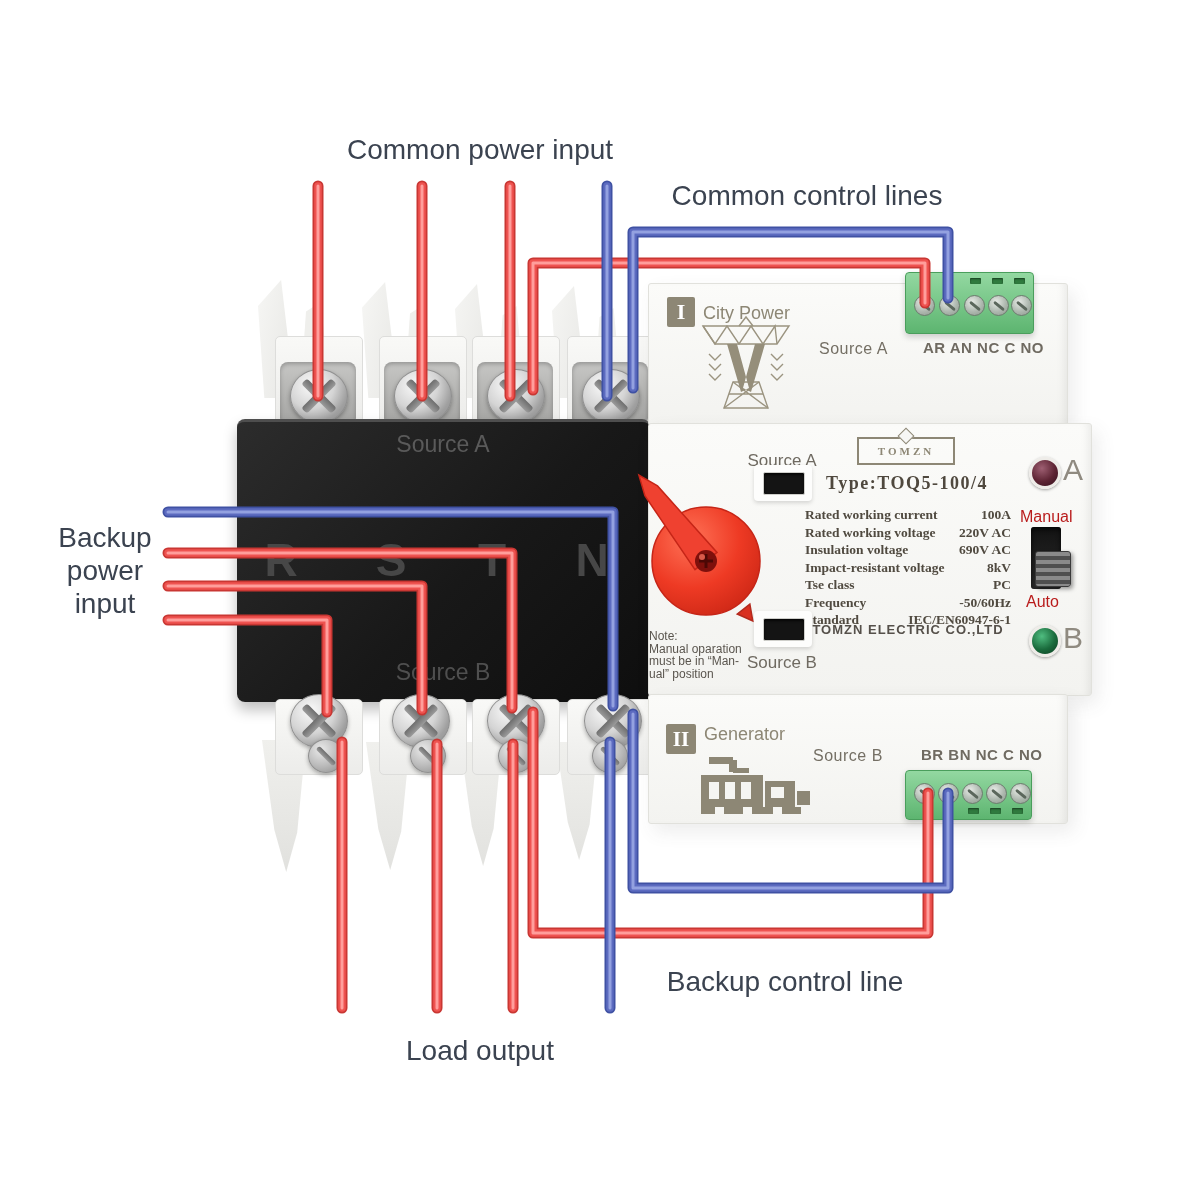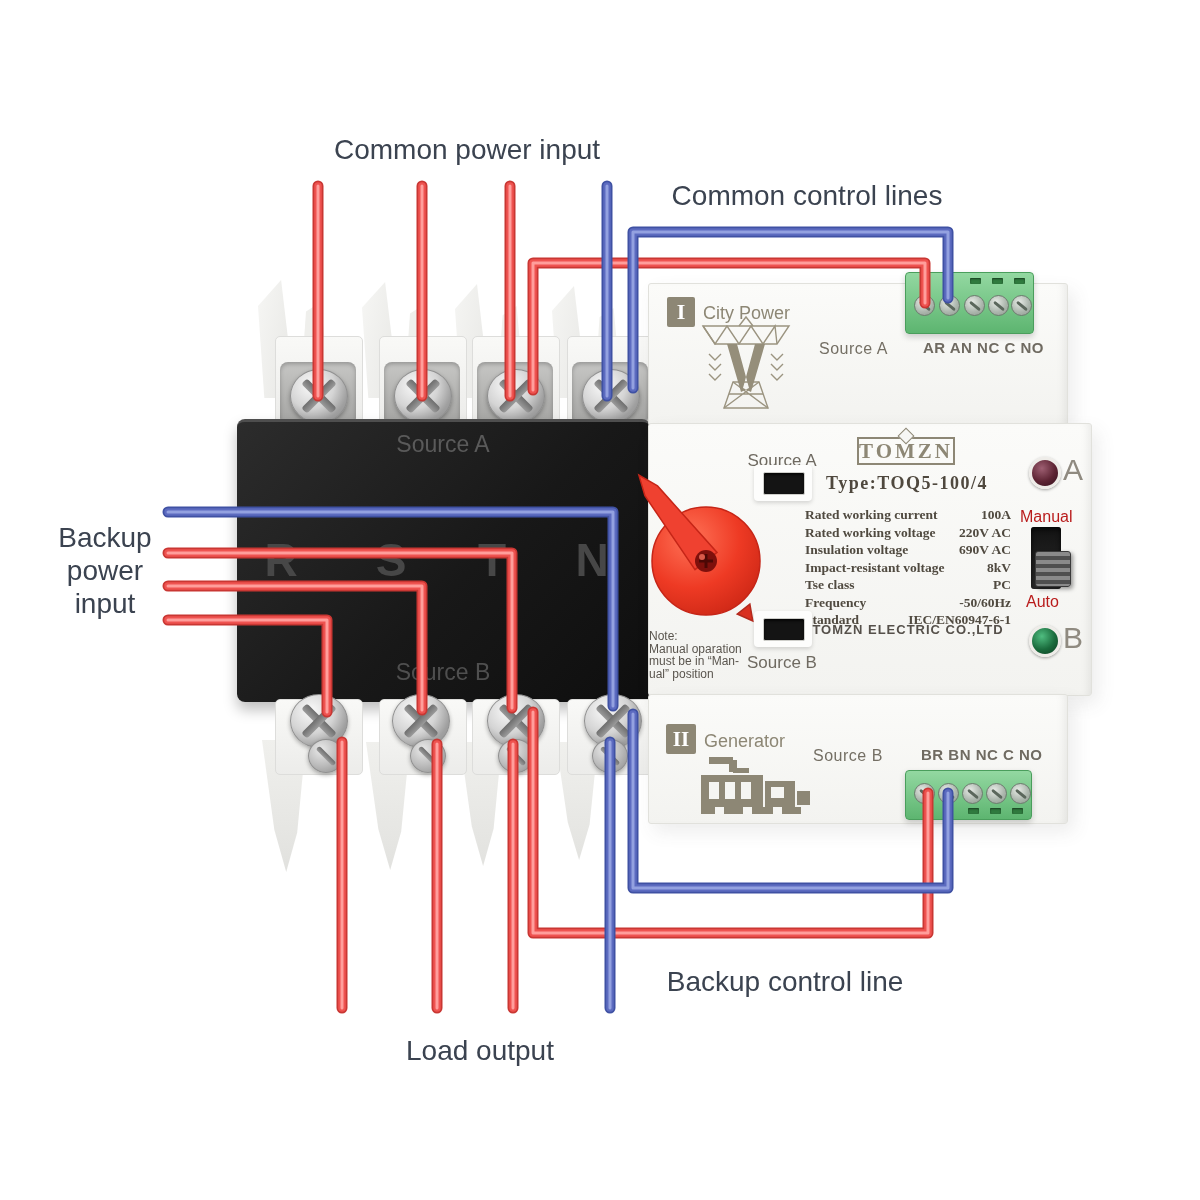--- a/index.html
+++ b/index.html
@@ -71,21 +71,21 @@
 
   .note{position:absolute;left:649px;top:630px;width:106px;font-size:12px;line-height:12.5px;
         color:#5a554e;}
   svg{display:block;}
 </style>
 </head>
 <body>
 
 <div id="stage">
 
-  <div class="ann" style="left:317px;top:133px;width:300px;">Common power input</div>
+  <div class="ann" style="left:330px;top:133px;width:300px;">Common power input</div>
   <div class="ann" style="left:657px;top:179px;width:300px;">Common control lines</div>
   <div class="ann" style="left:30px;top:521px;width:150px;">
     <div>Backup</div>
     <div>power</div>
     <div>input</div>
   </div>
   <div class="ann" style="left:635px;top:965px;width:300px;">Backup control line</div>
   <div class="ann" style="left:330px;top:1034px;width:300px;">Load output</div>
 
   <div class="fin" style="left:258px;top:280px;width:42px;height:118px;background:linear-gradient(100deg,#f6f6f4,#e5e5e2);clip-path:polygon(15% 100%,0% 22%,55% 0%,88% 100%);"></div>
@@ -209,21 +209,21 @@
         <i></i>
       </div>
   </div>
 
   <div class="panel" style="top:423px;width:442px;height:271px;">
     <div class="abs" style="left:83px;top:27px;width:100px;text-align:center;color:#6f6a61;font-size:17px;">Source A</div>
     <div class="bump" style="left:105px;top:41px;">
         <div class="indicator"></div>
       </div>
 
-    <div class="abs" style="left:208px;top:13px;width:94px;height:24px;border:2px solid #8d8775;text-align:center;font-family:'Liberation Serif',serif;font-weight:bold;font-size:21px;line-height:24px;letter-spacing:3px;color:#8d8775;">
+    <div class="abs" style="left:208px;top:13px;width:94px;height:24px;border:2px solid #8d8775;text-align:center;font-family:'Liberation Serif',serif;font-weight:bold;font-size:11px;line-height:24px;letter-spacing:3px;color:#8d8775;">
       <span>TOMZN</span>
       <div class="abs" style="left:41px;top:-9px;width:10px;height:10px;border:1.5px solid #8d8775;background:#f7f7f5;transform:rotate(45deg);"></div>
     </div>
     <div class="abs" style="left:158px;top:49px;width:200px;text-align:center;font-family:'Liberation Serif',serif;font-weight:bold;font-size:18px;letter-spacing:1.5px;color:#4f483e;">Type:TOQ5-100/4</div>
 
     <div class="abs" style="left:156px;top:82px;width:206px;">
       <div class="spec-row">
           <span>Rated working current</span>
           <span>100A</span>
         </div>
@@ -271,21 +271,21 @@
   <div class="led-letter" style="left:1063px;top:453px;">A</div>
   <div class="mode-label" style="left:1020px;top:508px;">Manual</div>
   <div id="slider-track"></div>
   <div id="slider-knob"></div>
   <div class="mode-label" style="left:1026px;top:593px;">Auto</div>
   <div class="led" style="left:1029px;top:625px;background:radial-gradient(circle at 38% 32%,#4fbd80,#1a6b3c 55%,#0c3b20);"></div>
   <div class="led-letter" style="left:1063px;top:621px;">B</div>
 
   <div class="panel" style="top:694px;width:418px;height:128px;">
     <div class="numeral-box" style="left:17px;top:29px;width:30px;height:30px;font-size:21px;line-height:30px;">II</div>
-    <div class="abs print" style="left:55px;top:36px;font-size:18px;font-weight:500;">Generator</div>
+    <div class="abs print" style="left:55px;top:29px;font-size:18px;font-weight:500;">Generator</div>
 
     <svg class="abs" style="left:52px;top:62px;" width="113" height="61" viewBox="0 0 113 61">
       <g fill="#8d8775">
         <rect x="8" y="0" width="24" height="7"></rect>
           <rect x="28" y="3" width="8" height="12"></rect>
         <rect x="32" y="11" width="16" height="5"></rect>
         <rect x="0" y="18" width="62" height="32"></rect>
         <rect x="64" y="24" width="30" height="26"></rect>
         <rect x="96" y="34" width="13" height="14"></rect>
         <rect x="0" y="50" width="100" height="7"></rect>

